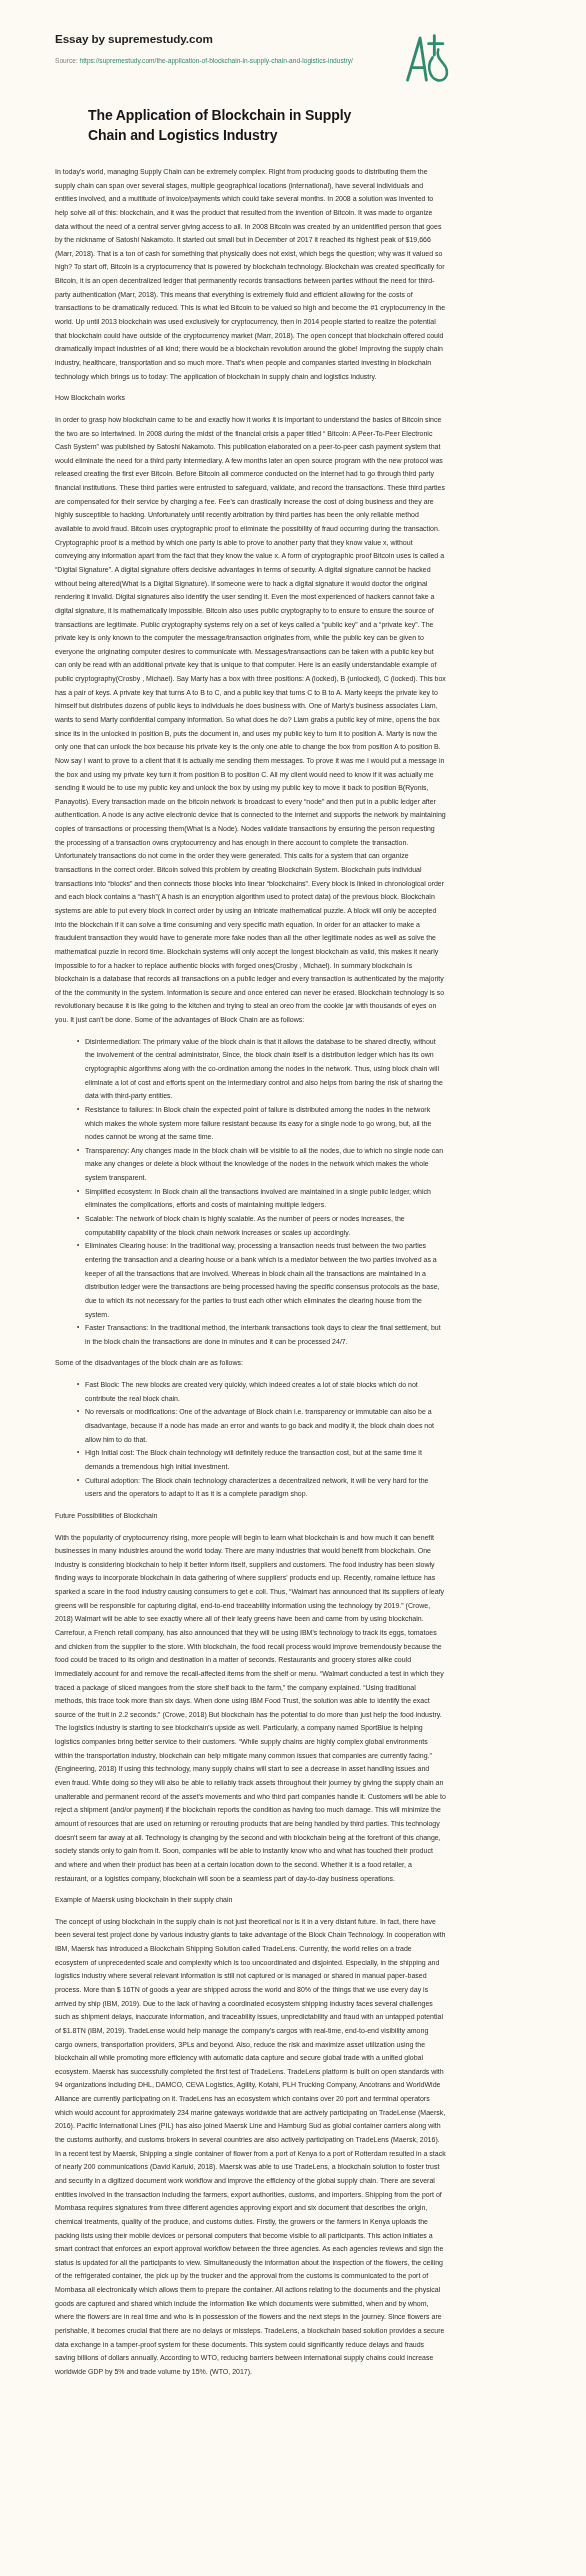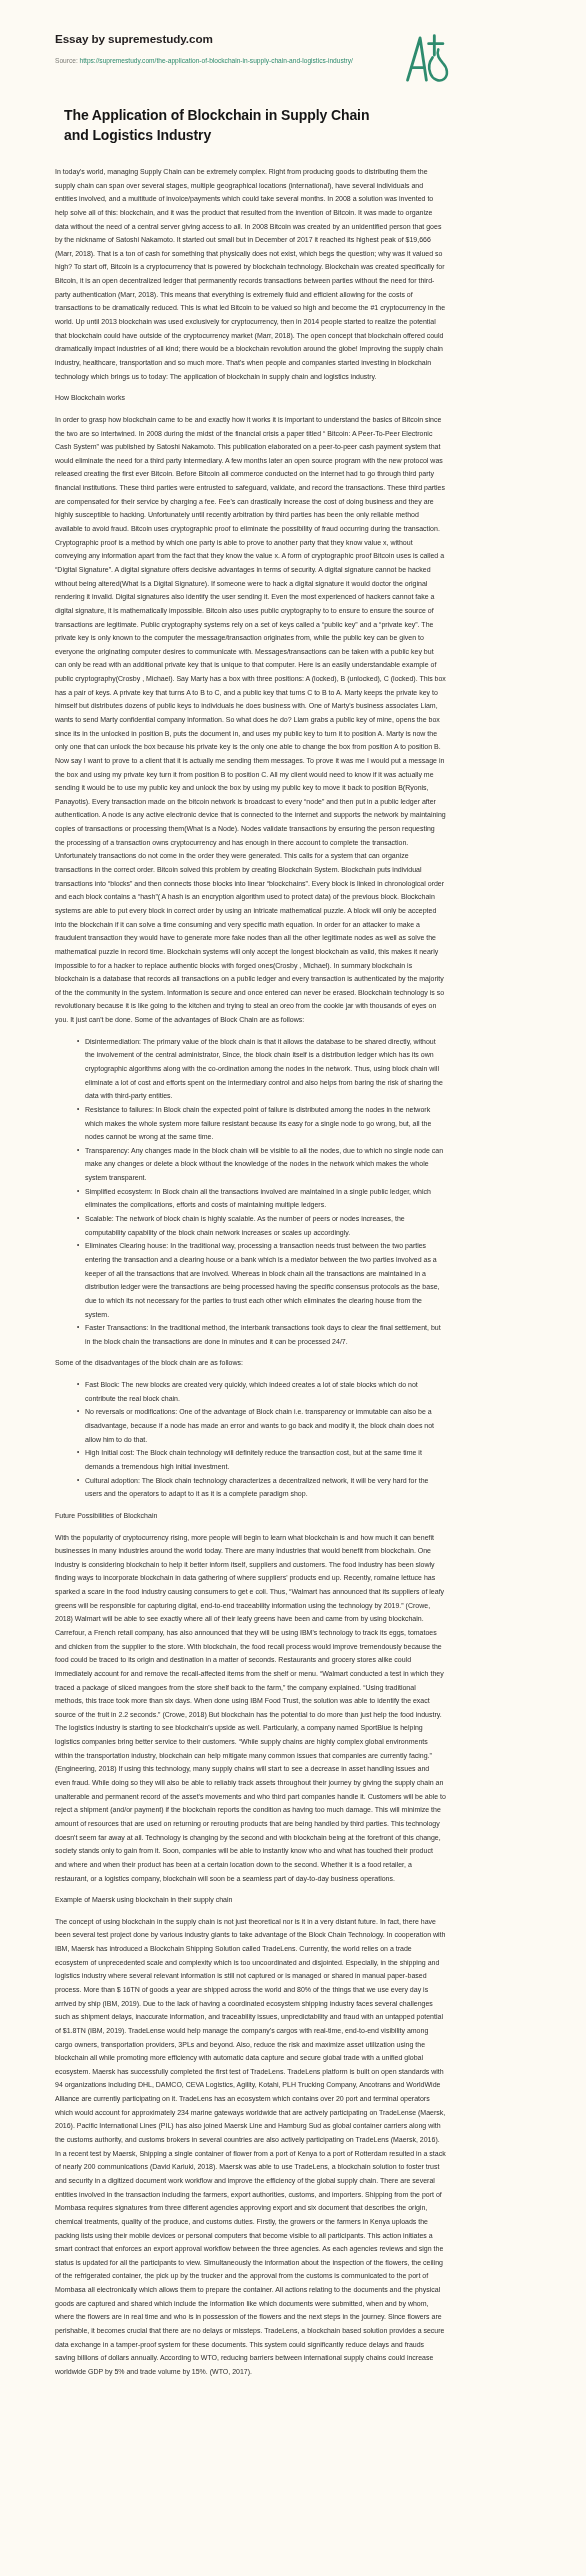--- a/index.html
+++ b/index.html
@@ -54,21 +54,21 @@
     right: 49px;
     width: 49px;
     height: 53px;
   }
   .doc-title {
     font-size: 14px;
     font-weight: bold;
     line-height: 1.42;
     color: #161616;
     margin: 0;
-    padding: 39px 55px 0 64px;
+    padding: 39px 55px 0 88px;
     max-width: 435px;
     box-sizing: border-box;
     letter-spacing: -0.1px;
   }
   .content {
     padding: 19.5px 55px 0 55px;
     box-sizing: border-box;
   }
   p.para {
     font-size: 7px;

